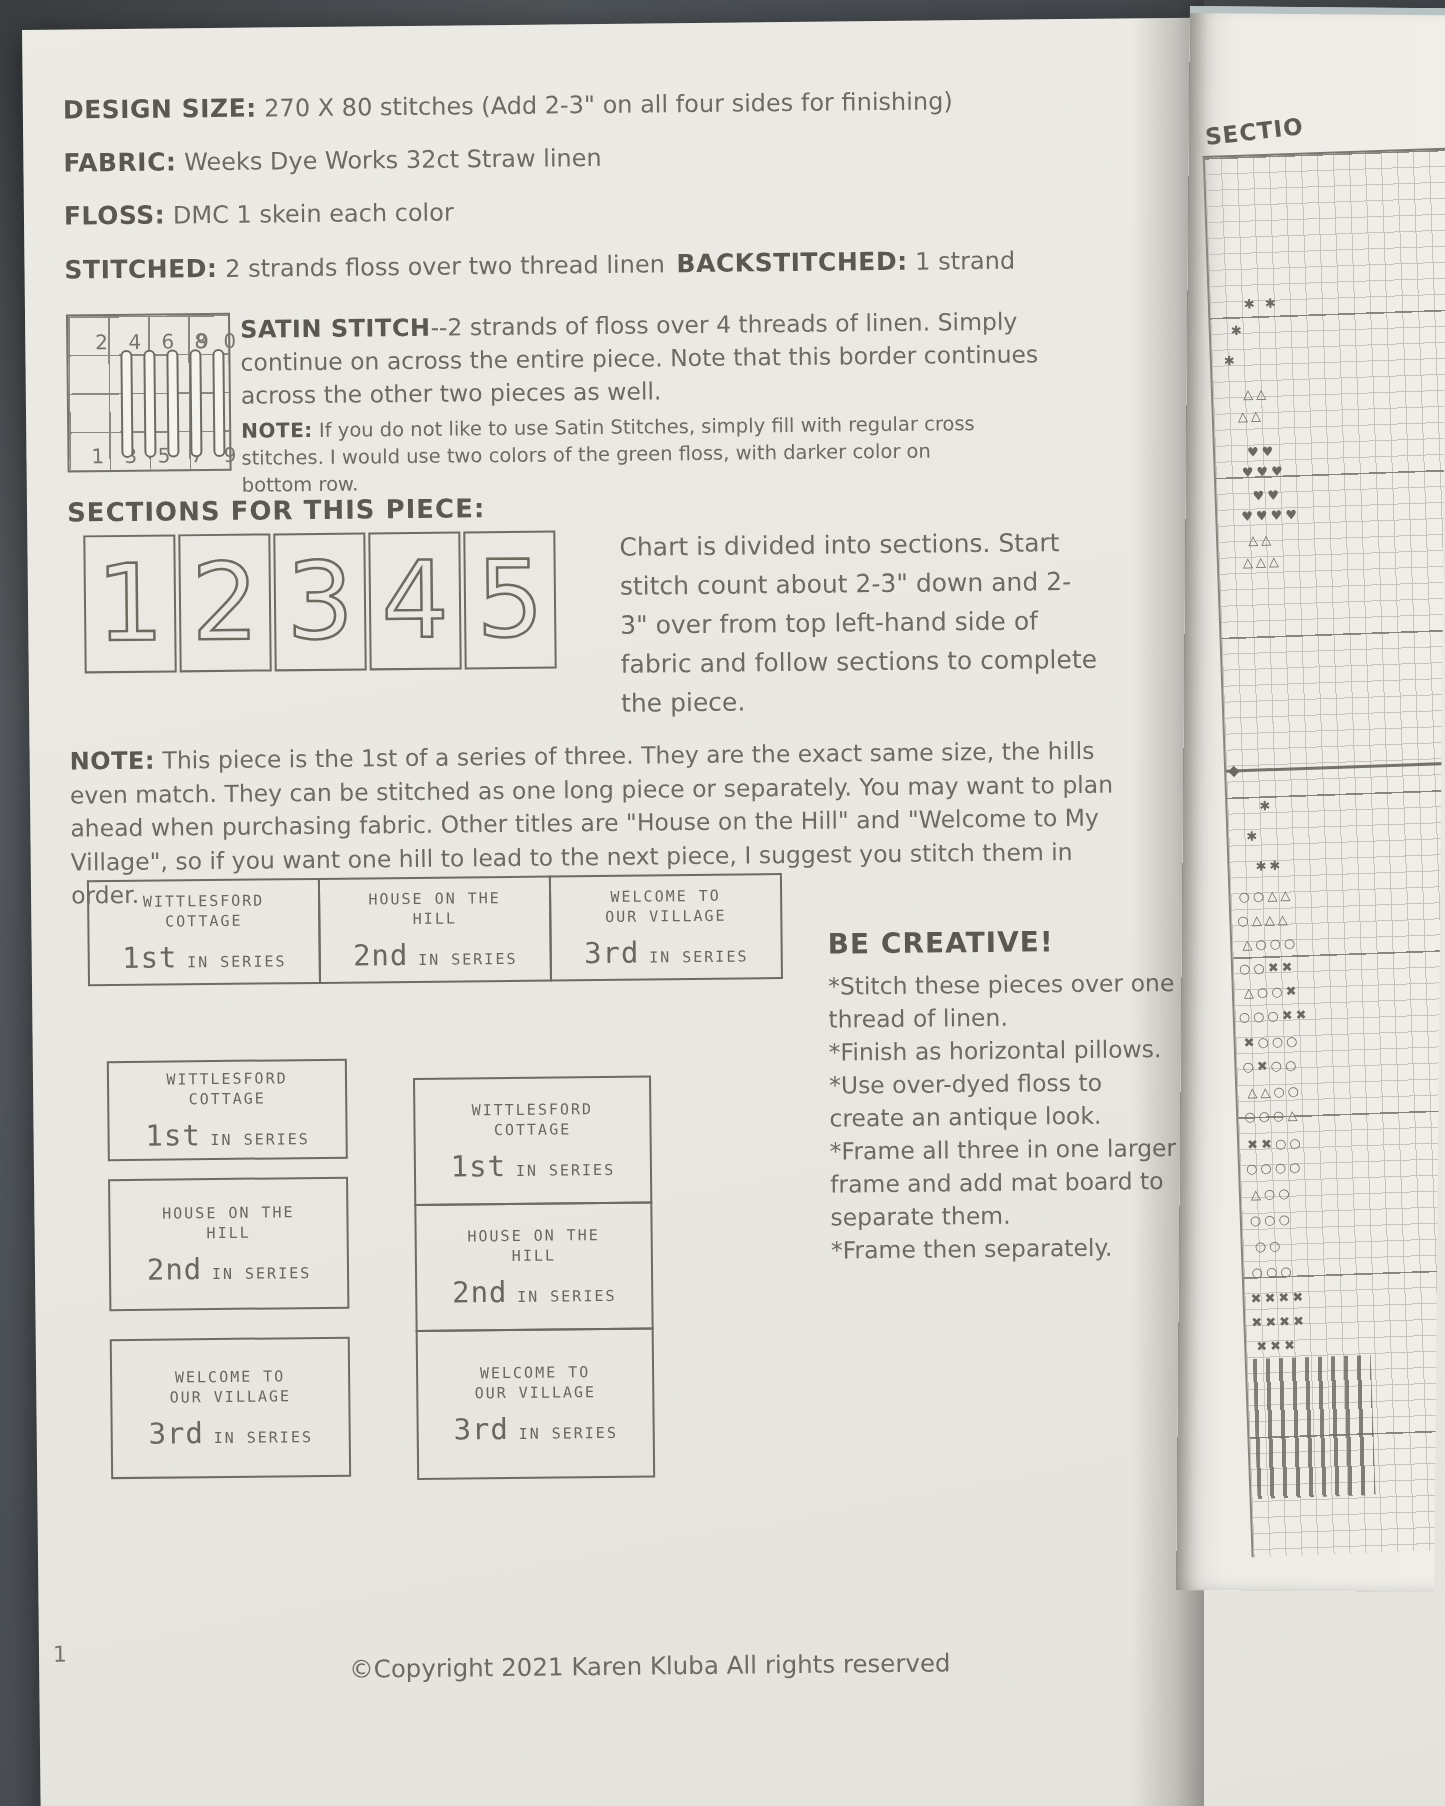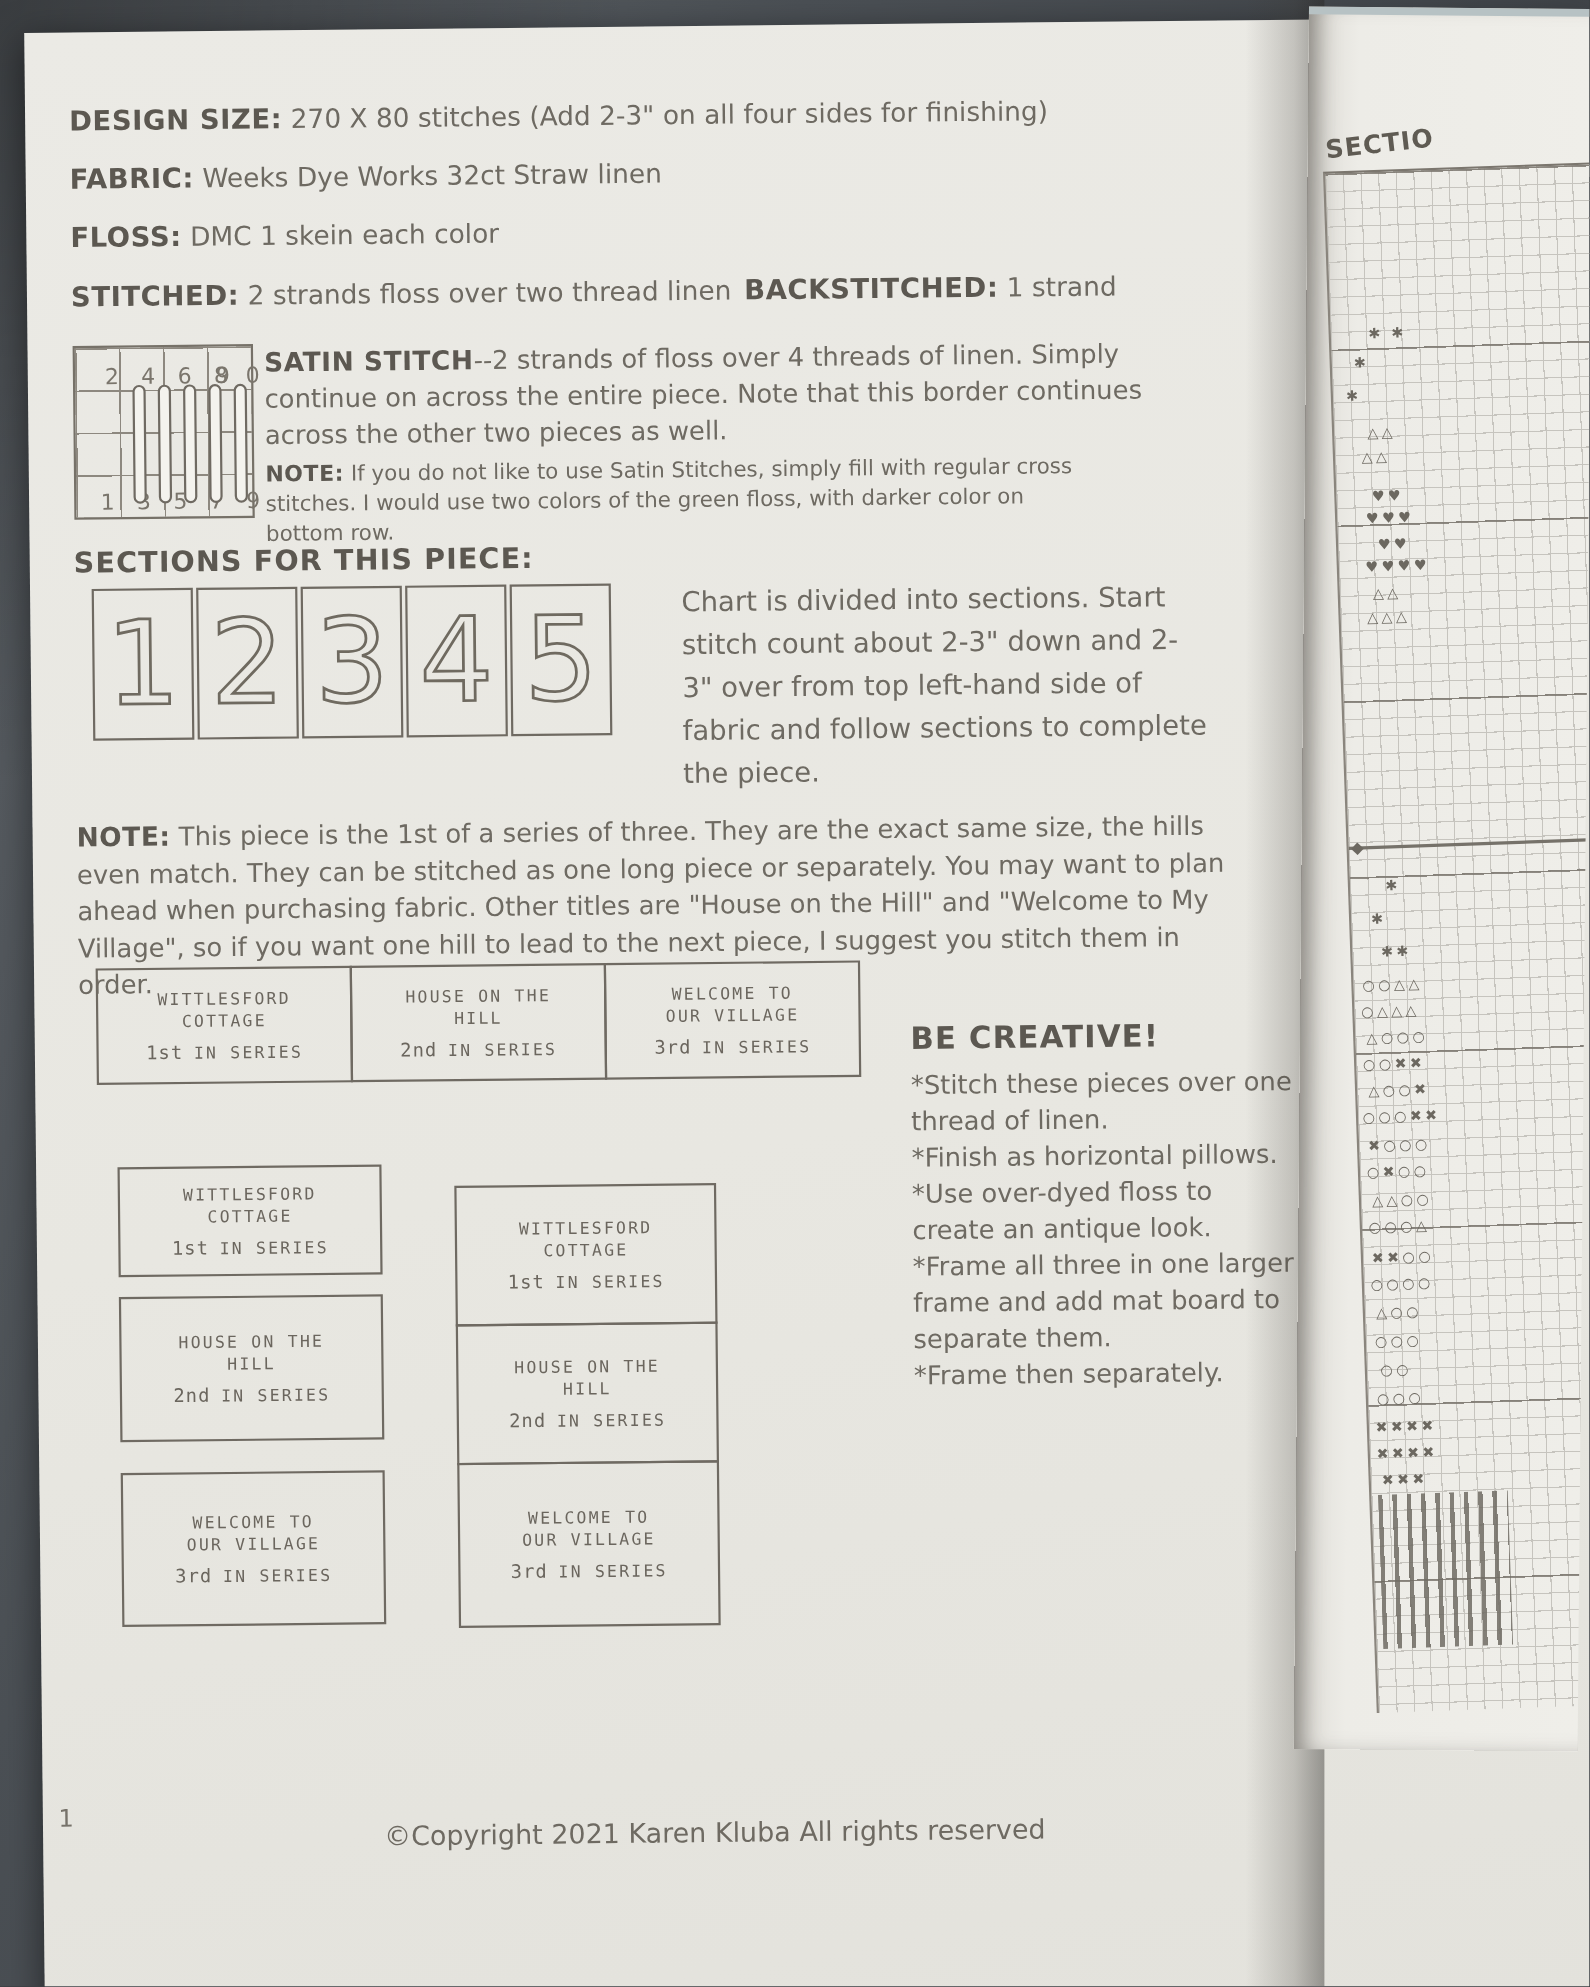--- a/index.html
+++ b/index.html
@@ -42,21 +42,21 @@
   @supports not (-webkit-text-stroke:1px black){.numcell span{color:#6f6a60;}}
   .sec-desc{position:absolute;left:592px;top:504px;width:478px;font-size:25px;line-height:39px;}
   .note-para{position:absolute;left:40px;top:716px;width:1048px;font-size:23.5px;line-height:33.5px;}
   .note-para .lbl{font-size:24px;}
   
   .stitch{font-family:"DejaVu Sans Mono",monospace;color:#6b665e;}
   .sbox{border:2px solid #6f6a62;box-sizing:border-box;display:flex;flex-direction:column;
     align-items:center;justify-content:center;background:transparent;}
   .sbox .t{font-size:15px;letter-spacing:2px;line-height:20px;text-align:center;}
   .ord-row{margin-top:9px;white-space:nowrap;}
-  .ord{font-size:17px;letter-spacing:1px;}
+  .ord{font-size:29px;letter-spacing:1px;}
   .sfx{font-size:15px;letter-spacing:2px;}
   .series-row{position:absolute;left:56px;top:851px;display:flex;}
   .series-row .sbox{width:233px;height:106px;margin-left:-2px;}
   .series-row .sbox:first-child{margin-left:0;}
   .stack-left .sbox{position:absolute;left:74px;width:240px;}
   .stack-mid{position:absolute;left:380px;top:1052px;width:238px;}
   .stack-mid .sbox{width:238px;margin-top:-2px;}
   .stack-mid .sbox:first-child{margin-top:0;}
   
   .creative{position:absolute;left:796px;top:906px;width:348px;}

